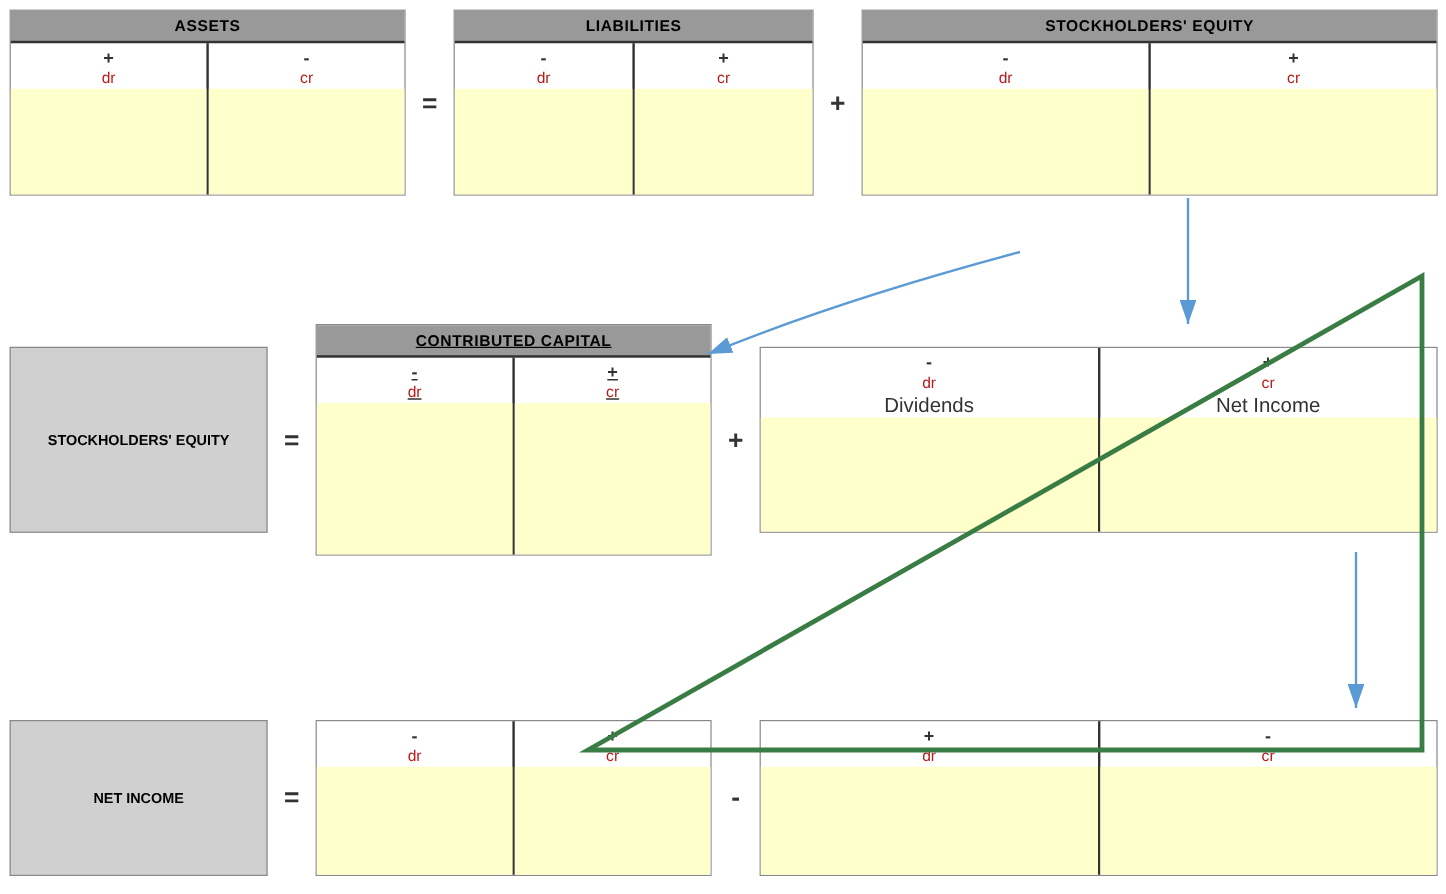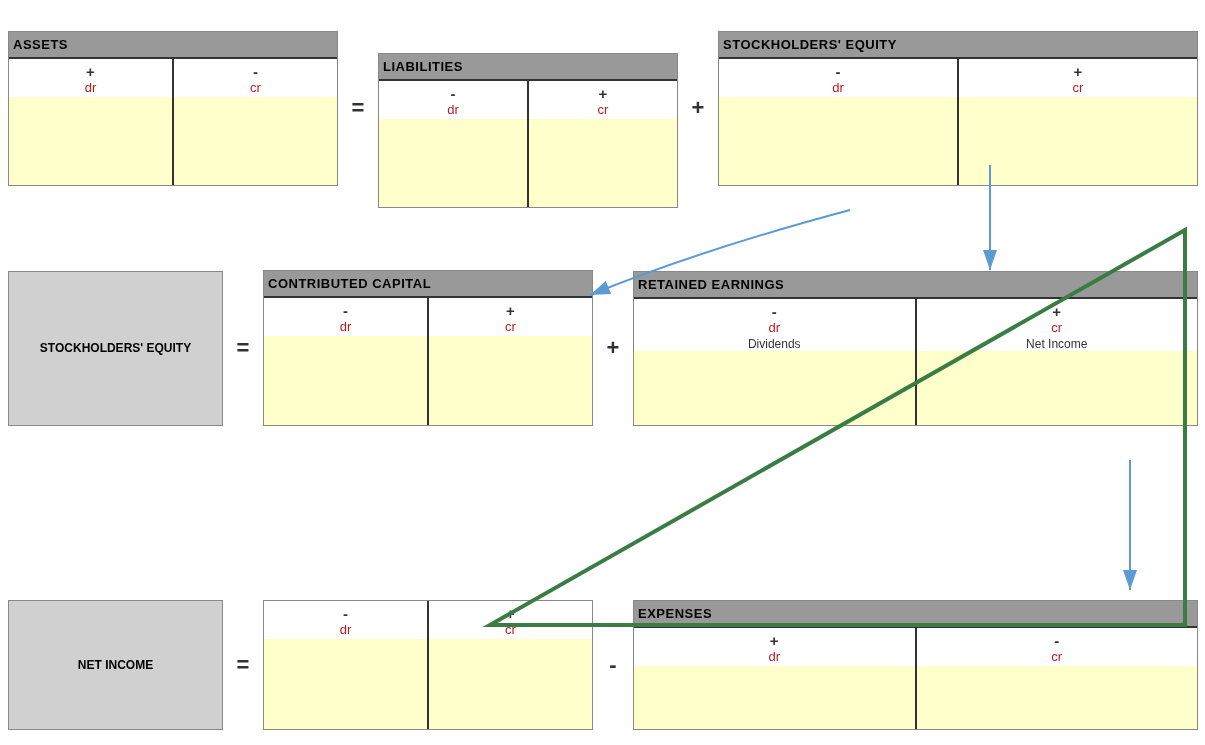--- a/index.html
+++ b/index.html
@@ -34,20 +34,21 @@
       display: flex;
       flex-direction: column;
       border: 1px solid #888;
     }
 
     .t-box-header {
       background: #999;
       color: #000;
       font-weight: bold;
       font-size: 13px;
+      text-align: center;
       padding: 5px 4px;
       border-bottom: 2px solid #333;
       letter-spacing: 0.5px;
     }
 
     .t-box-body {
       display: flex;
       flex-direction: row;
       flex: 1;
     }
@@ -74,21 +75,21 @@
       color: #333;
     }
 
     .t-dr-cr {
       font-size: 13px;
       color: #b91c1c;
       padding-bottom: 2px;
     }
 
     .t-sub-label {
-      font-size: 12px;
+      font-size: 17px;
       color: #333;
     }
 
     .t-area {
       background: #ffffcc;
       width: 100%;
       flex: 1;
       min-height: 40px;
     }
 
@@ -185,21 +186,21 @@
         <div class="t-box-right">
           <div class="t-sign">-</div>
           <div class="t-dr-cr">cr</div>
           <div class="t-area"></div>
         </div>
       </div>
     </div>
 
     <div class="op-symbol" style="width:40px;">=</div>
 
-    <div class="t-box" style="width:300px; height:155px;margin-top:45px;">
+    <div class="t-box" style="width:300px; height:155px;">
       <div class="t-box-header">LIABILITIES</div>
       <div class="t-box-body">
         <div class="t-box-left">
           <div class="t-sign">-</div>
           <div class="t-dr-cr">dr</div>
           <div class="t-area"></div>
         </div>
         <div class="t-box-right">
           <div class="t-sign">+</div>
           <div class="t-dr-cr">cr</div>
@@ -226,40 +227,39 @@
       </div>
     </div>
   </div>
 
   <div class="row row2">
 
     <div class="label-box" style="width:215px; height:155px; font-size:12px;">STOCKHOLDERS' EQUITY</div>
 
     <div class="op-symbol" style="width:40px;">=</div>
 
-    <div class="t-box" style="width:330px; height:156px;">
+    <div class="t-box" style="width:330px; height:193px;text-decoration:underline;">
       <div class="t-box-header">CONTRIBUTED CAPITAL</div>
       <div class="t-box-body">
         <div class="t-box-left">
           <div class="t-sign">-</div>
           <div class="t-dr-cr">dr</div>
           <div class="t-area"></div>
         </div>
         <div class="t-box-right">
           <div class="t-sign">+</div>
           <div class="t-dr-cr">cr</div>
           <div class="t-area"></div>
         </div>
       </div>
     </div>
 
     <div class="op-symbol" style="width:40px;">+</div>
 
     <div class="t-box" style="flex:1; height:155px; min-width:300px;">
-      <div class="t-box-header">RETAINED EARNINGS</div>
       <div class="t-box-body">
         <div class="t-box-left">
           <div class="t-sign">-</div>
           <div class="t-dr-cr">dr</div>
           <div class="t-sub-label">Dividends</div>
           <div class="t-area"></div>
         </div>
         <div class="t-box-right">
           <div class="t-sign">+</div>
           <div class="t-dr-cr">cr</div>
@@ -287,21 +287,20 @@
           <div class="t-sign">+</div>
           <div class="t-dr-cr">cr</div>
           <div class="t-area"></div>
         </div>
       </div>
     </div>
 
     <div class="op-symbol" style="width:40px;">-</div>
 
     <div class="t-box" style="flex:1; height:130px; min-width:300px;">
-      <div class="t-box-header">EXPENSES</div>
       <div class="t-box-body">
         <div class="t-box-left">
           <div class="t-sign">+</div>
           <div class="t-dr-cr">dr</div>
           <div class="t-area"></div>
         </div>
         <div class="t-box-right">
           <div class="t-sign">-</div>
           <div class="t-dr-cr">cr</div>
           <div class="t-area"></div>

